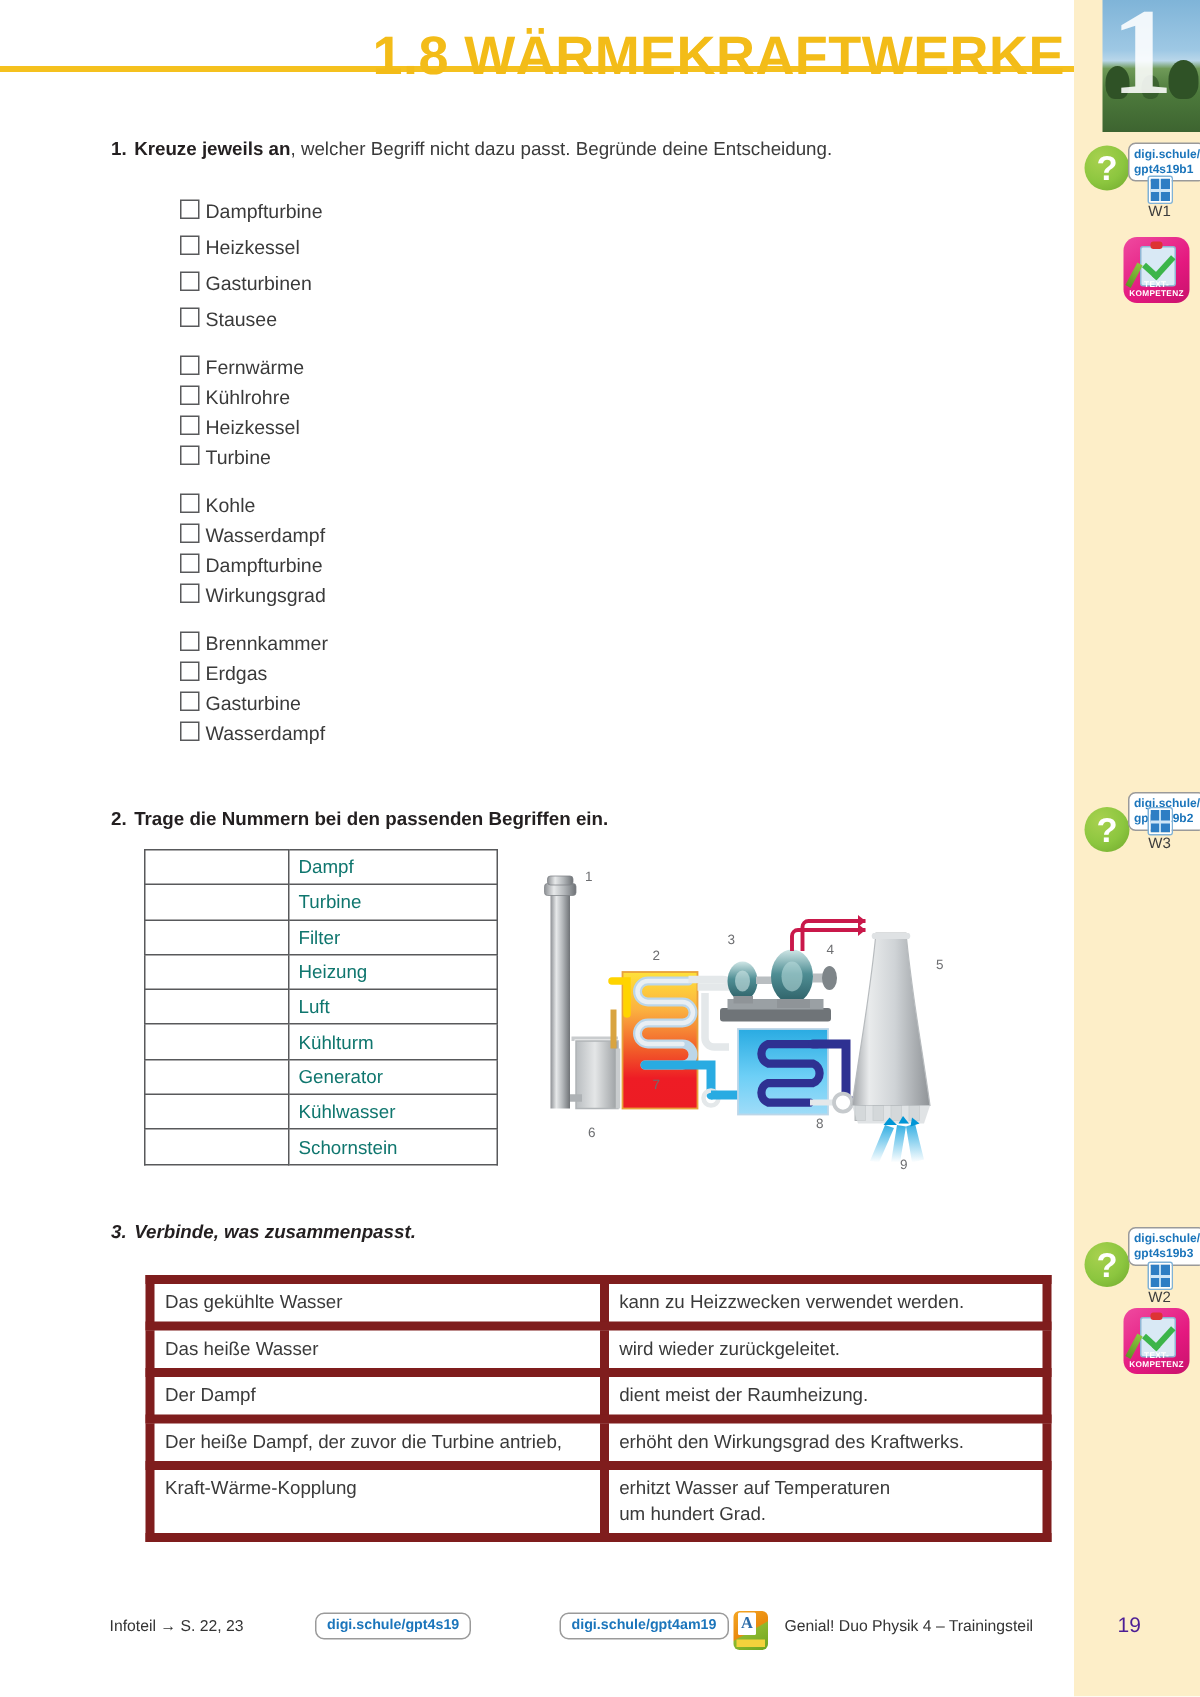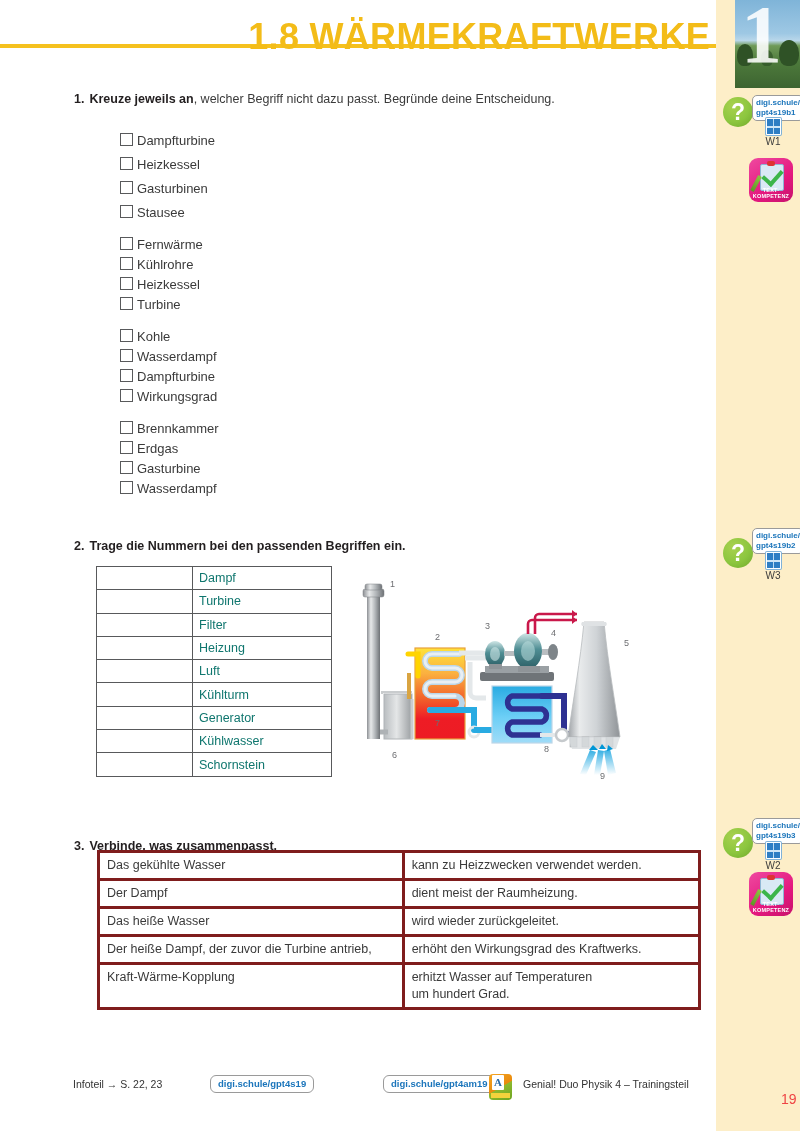--- a/index.html
+++ b/index.html
@@ -240,21 +240,21 @@
   }
 
   
   #t3-table {
     position: absolute;
     left: 97px; top: 850px;
     width: 604px;
     border-collapse: collapse;
   }
   #t3-table td {
-    border: 3px solid #7f1d1d;
+    border: 6px solid #7f1d1d;
     font-size: 12.5px;
     color: #3a3a3a;
     padding: 4px 7px 4px 7px;
     vertical-align: top;
     line-height: 17px;
   }
   #t3-table td.left  { width: 299px; }
   #t3-table td.right { width: 289px; }
 
   
@@ -272,21 +272,21 @@
     background: #ffffff;
     border: 1px solid #9a9a9a;
     border-radius: 6px;
     padding: 2px 7px 3px 7px;
     color: #1b75bb;
     font-size: 9.5px;
     font-weight: bold;
     white-space: nowrap;
   }
   #footer-link-1 { left: 210px; }
-  #footer-link-2 { left: 383px; }
+  #footer-link-2 { left: 373px; }
   #footer-logo {
     position: absolute;
     left: 489px; top: 0px;
     width: 23px; height: 26px;
     border-radius: 4px;
     background: linear-gradient(150deg, #f5a623 0%, #e98a0d 50%, #8db92e 52%, #6ea421 100%);
     overflow: hidden;
   }
   #footer-logo .glyph {
     position: absolute;
@@ -309,24 +309,23 @@
   }
   #footer-book {
     position: absolute;
     left: 523px; top: 4px;
     font-size: 10.5px;
     color: #333;
     white-space: nowrap;
   }
   #page-number {
     position: absolute;
-    left: 781px; top: 1px;
+    left: 745px; top: 1px;
     font-size: 14px;
-    color: #ef4444;
-    margin-top: 16px;
+    color: #4c1d95;
   }
 </style>
 </head>
 <body>
 
 <div id="sidebar">
 
   <div id="sidebar-photo">
     <div class="photo-tree t1"></div>
     <div class="photo-tree t3"></div>
@@ -346,21 +345,21 @@
     <div class="tk-clip"></div>
     <div class="tk-check"></div>
     <div class="tk-pencil"></div>
     <div class="tk-text">TEXT-
 KOMPETENZ</div>
   </div>
 
   <div class="qmark" style="left:7px; top:538px;">?</div>
   <div class="linkbadge" style="left:36px; top:528px;">digi.schule/
 gpt4s19b2</div>
-  <div class="wbadge" style="left:44px; top:552px;">
+  <div class="wbadge" style="left:44px; top:539px;">
     <div class="wicon"></div>
     <span class="wlabel">W3</span>
   </div>
 
   <div class="qmark" style="left:7px; top:828px;">?</div>
   <div class="linkbadge" style="left:36px; top:818px;">digi.schule/
 gpt4s19b3</div>
   <div class="wbadge" style="left:44px; top:842px;">
     <div class="wicon"></div>
     <span class="wlabel">W2</span>
@@ -628,37 +627,37 @@
       <text x="199" y="62">4</text>
       <text x="272" y="72">5</text>
       <text x="40" y="184">6</text>
       <text x="83" y="152">7</text>
       <text x="192" y="178">8</text>
       <text x="248" y="205">9</text>
     </g>
   </svg>
 </div>
 
-<div class="task-head" style="left:74px; top:838px;">
+<div class="task-head" style="left:74px; top:813px;font-style:italic;">
   <span class="num">3.</span><span class="lead">Verbinde, was zusammenpasst.</span>
 </div>
 
 <table id="t3-table">
   <tbody>
     <tr>
       <td class="left">Das gekühlte Wasser</td>
       <td class="right">kann zu Heizzwecken verwendet werden.</td>
     </tr>
     <tr>
+      <td class="left">Das heiße Wasser</td>
+      <td class="right">wird wieder zurückgeleitet.</td>
+    </tr>
+    <tr>
       <td class="left">Der Dampf</td>
       <td class="right">dient meist der Raumheizung.</td>
-    </tr>
-    <tr>
-      <td class="left">Das heiße Wasser</td>
-      <td class="right">wird wieder zurückgeleitet.</td>
     </tr>
     <tr>
       <td class="left">Der heiße Dampf, der zuvor die Turbine antrieb,</td>
       <td class="right">erhöht den Wirkungsgrad des Kraftwerks.</td>
     </tr>
     <tr>
       <td class="left">Kraft-Wärme-Kopplung</td>
       <td class="right" style="white-space:pre-line;">erhitzt Wasser auf Temperaturen
 um hundert Grad.</td>
     </tr>

